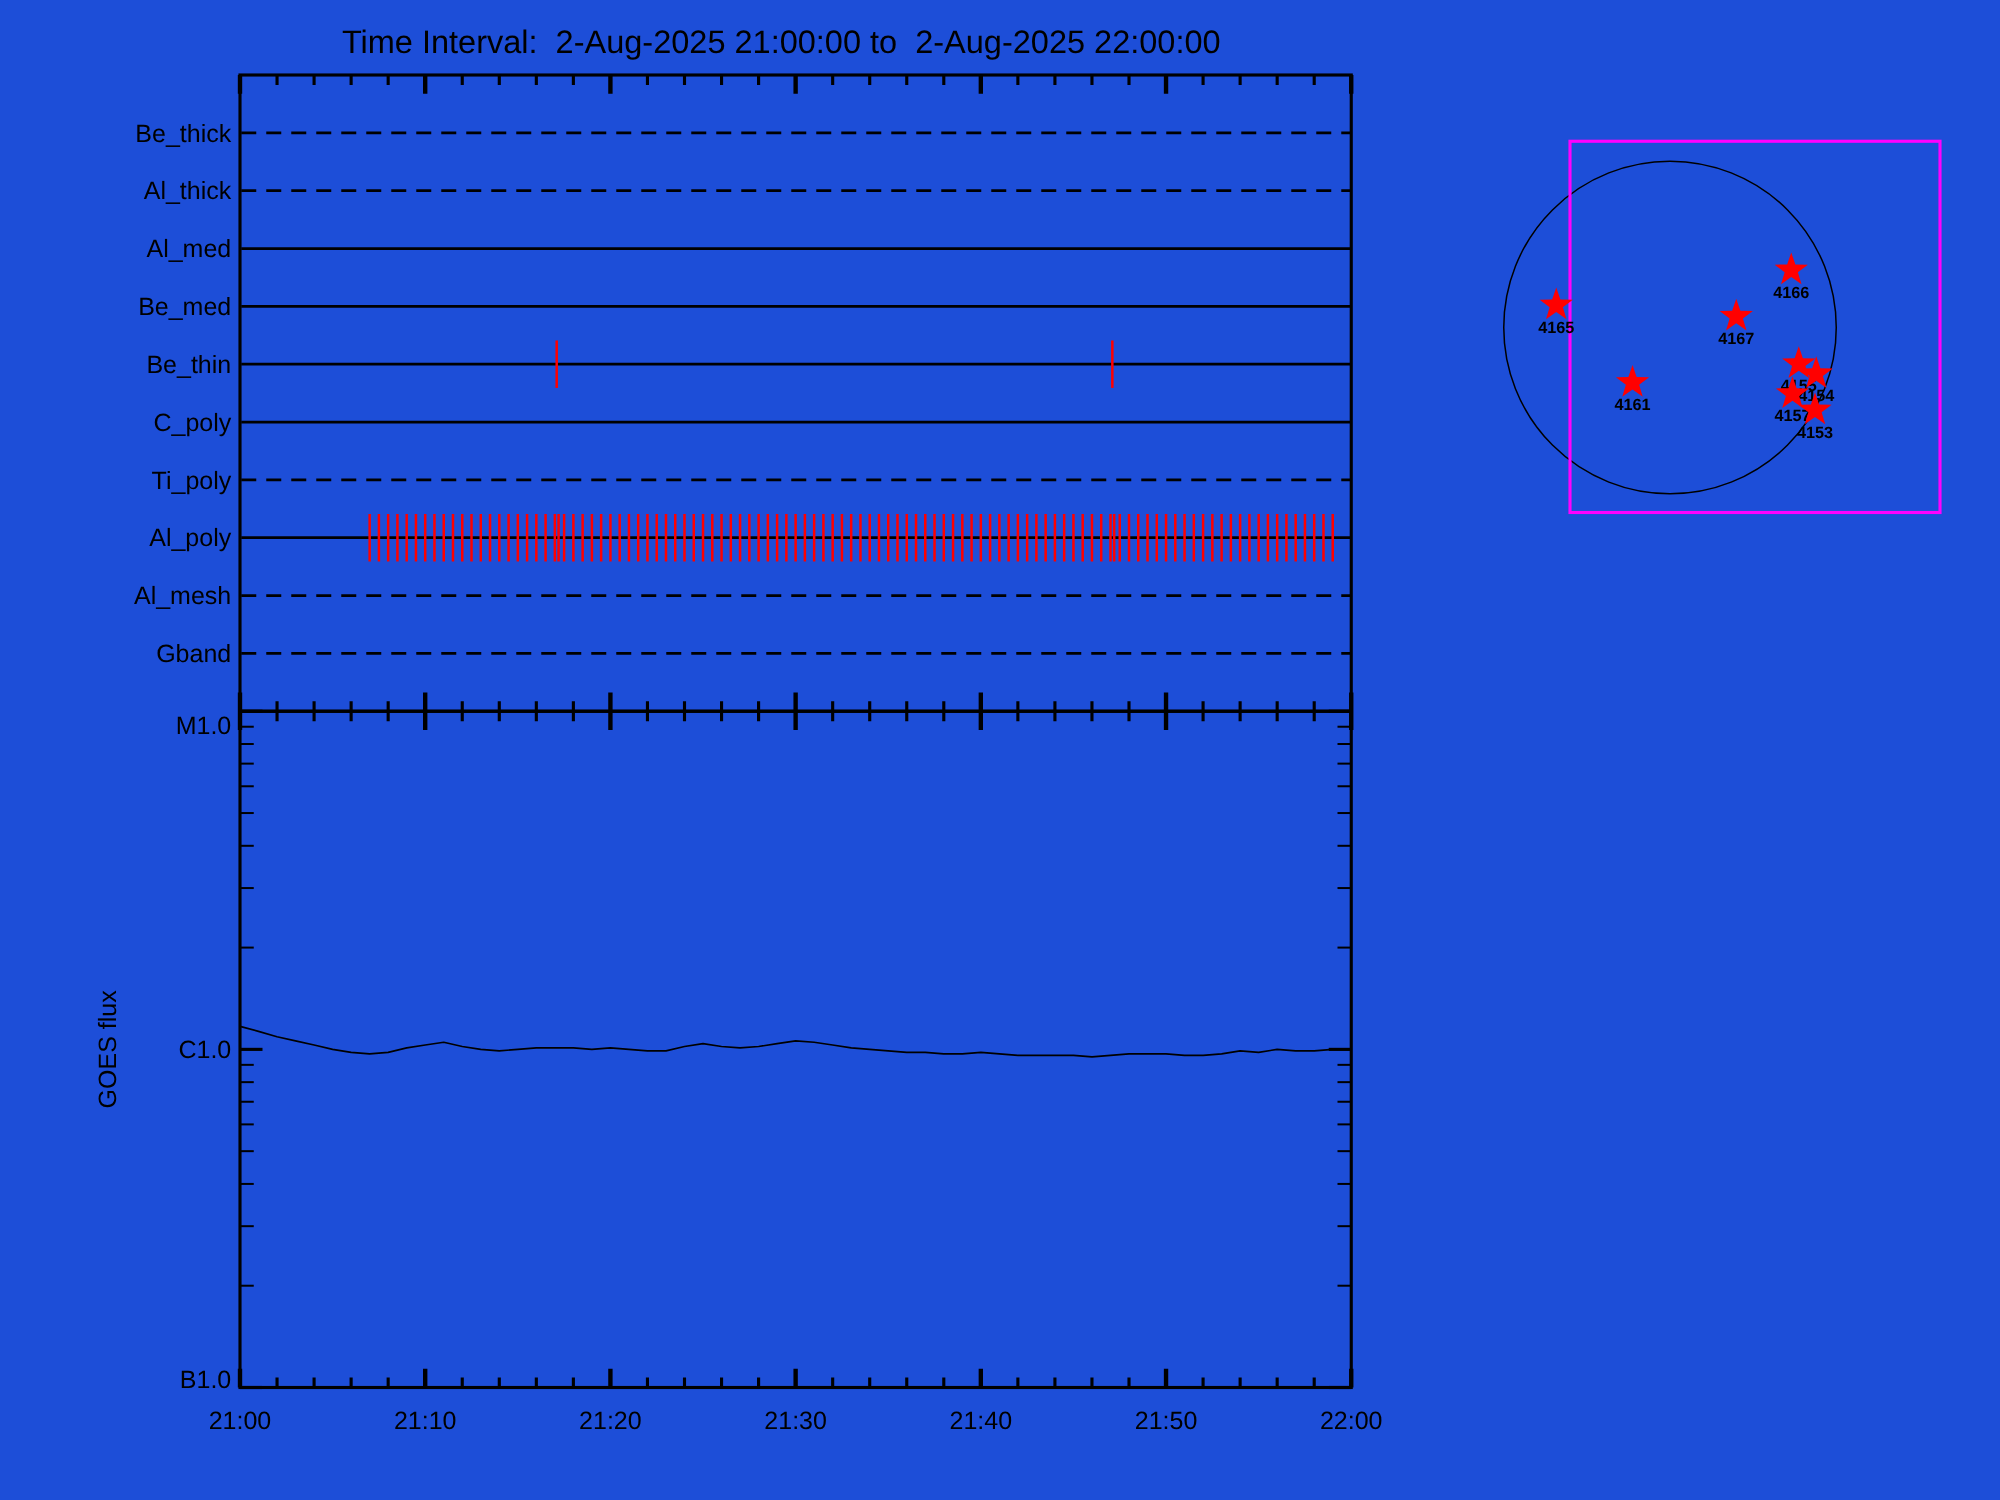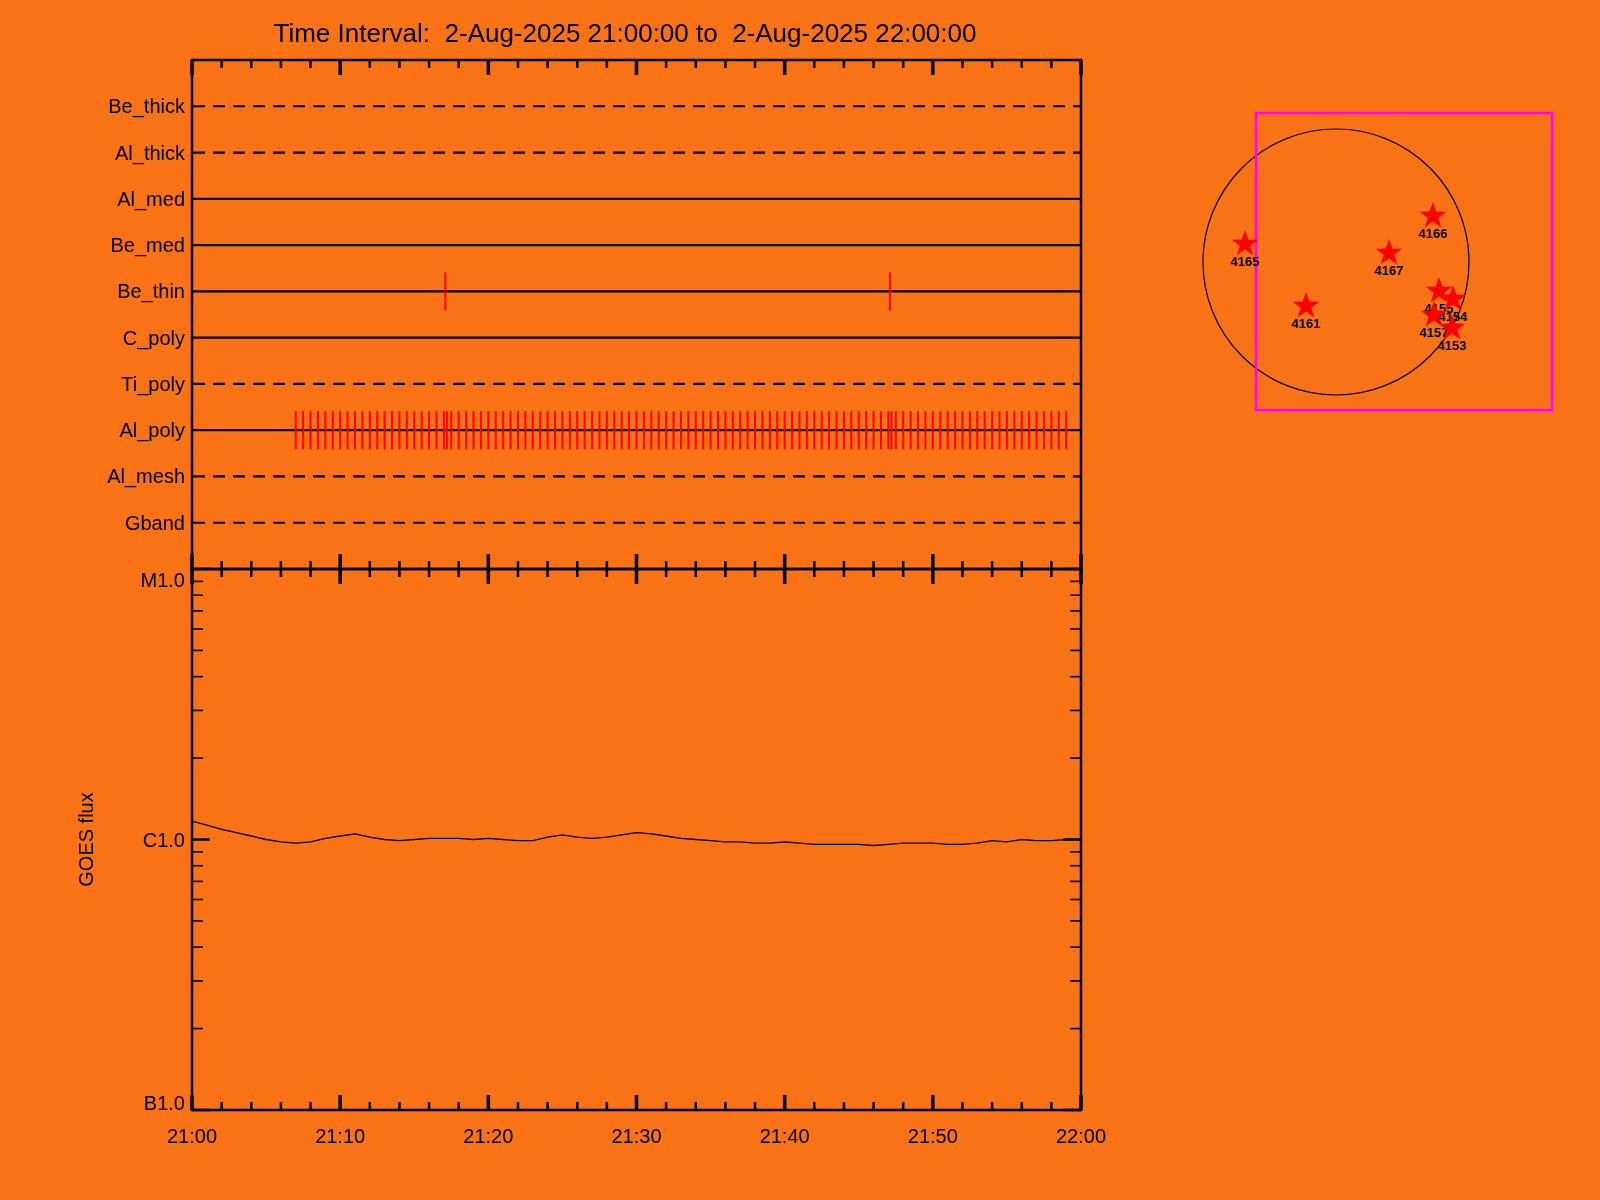--- a/index.html
+++ b/index.html
@@ -1,16 +1,16 @@
 <!DOCTYPE html>
 <html><head>
 <meta charset="utf-8">
 <style>
   html,body{margin:0;padding:0;background:#ffffff;}
-  .canvas{position:relative;width:1600px;height:1200px;background:#f97316;overflow:hidden;}
+  .canvas{position:relative;width:1600px;height:1200px;background:#1d4ed8;overflow:hidden;}
   svg text{font-family:"Liberation Sans","DejaVu Sans",sans-serif;fill:#000000;}
   .title{font-size:26px;white-space:pre;}
   .lbl{font-size:20px;}
   .star-lbl{font-size:13px;font-weight:bold;}
 </style>
 </head>
 <body>
 
 <div class="canvas">
   <svg id="plot-svg" width="1600" height="1200" viewBox="0 0 1600 1200">

